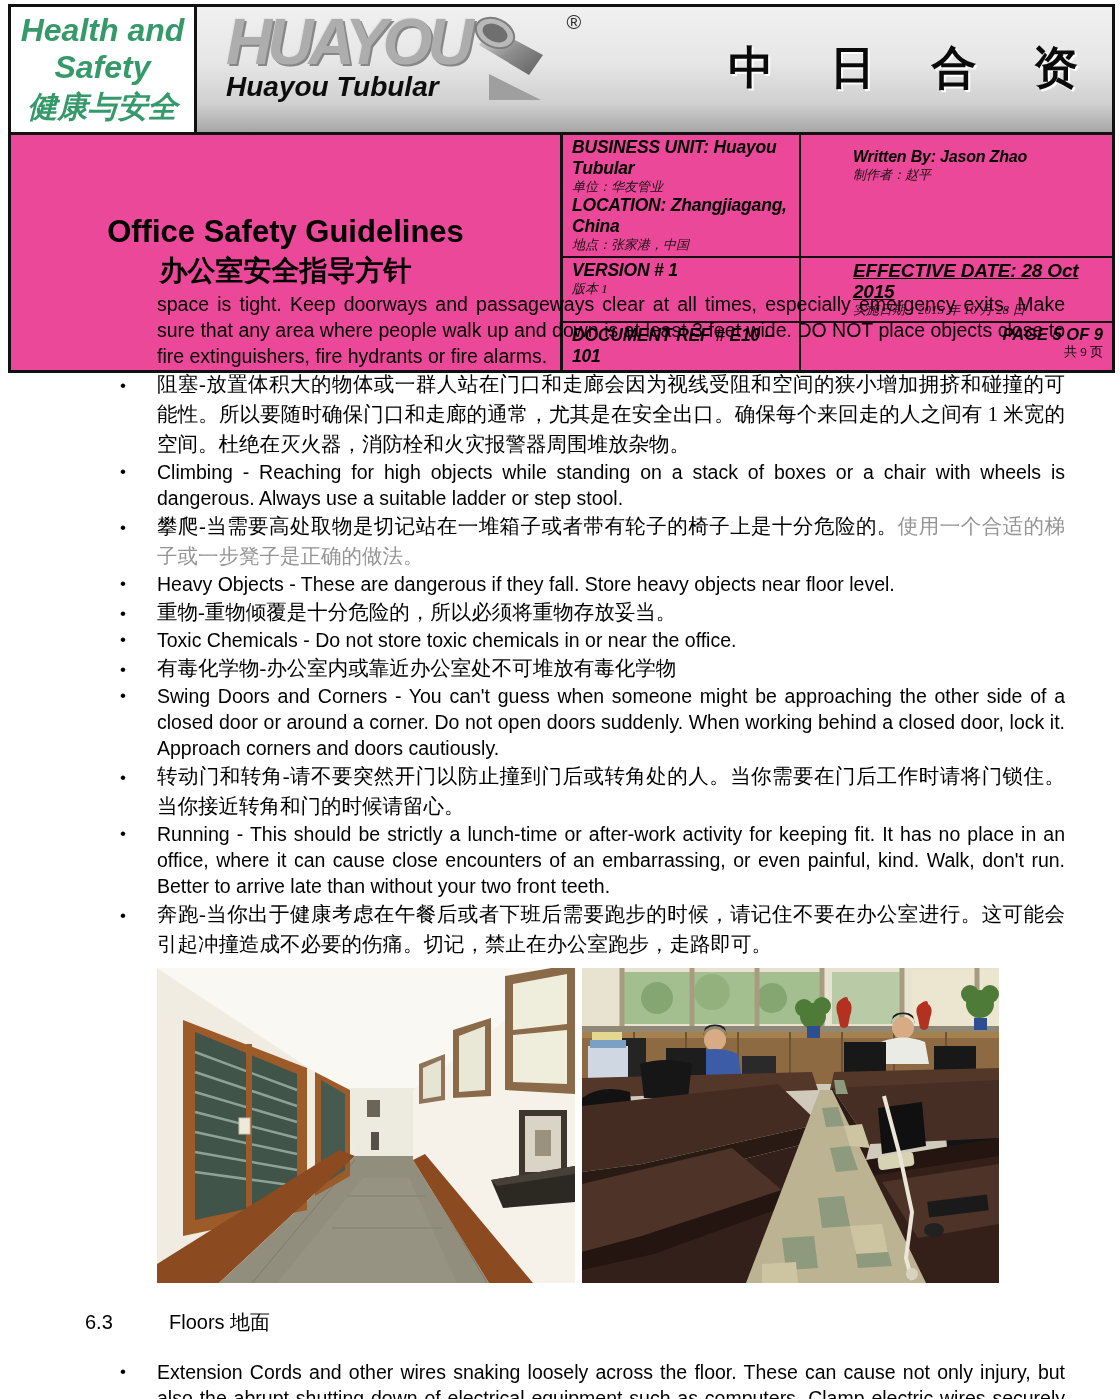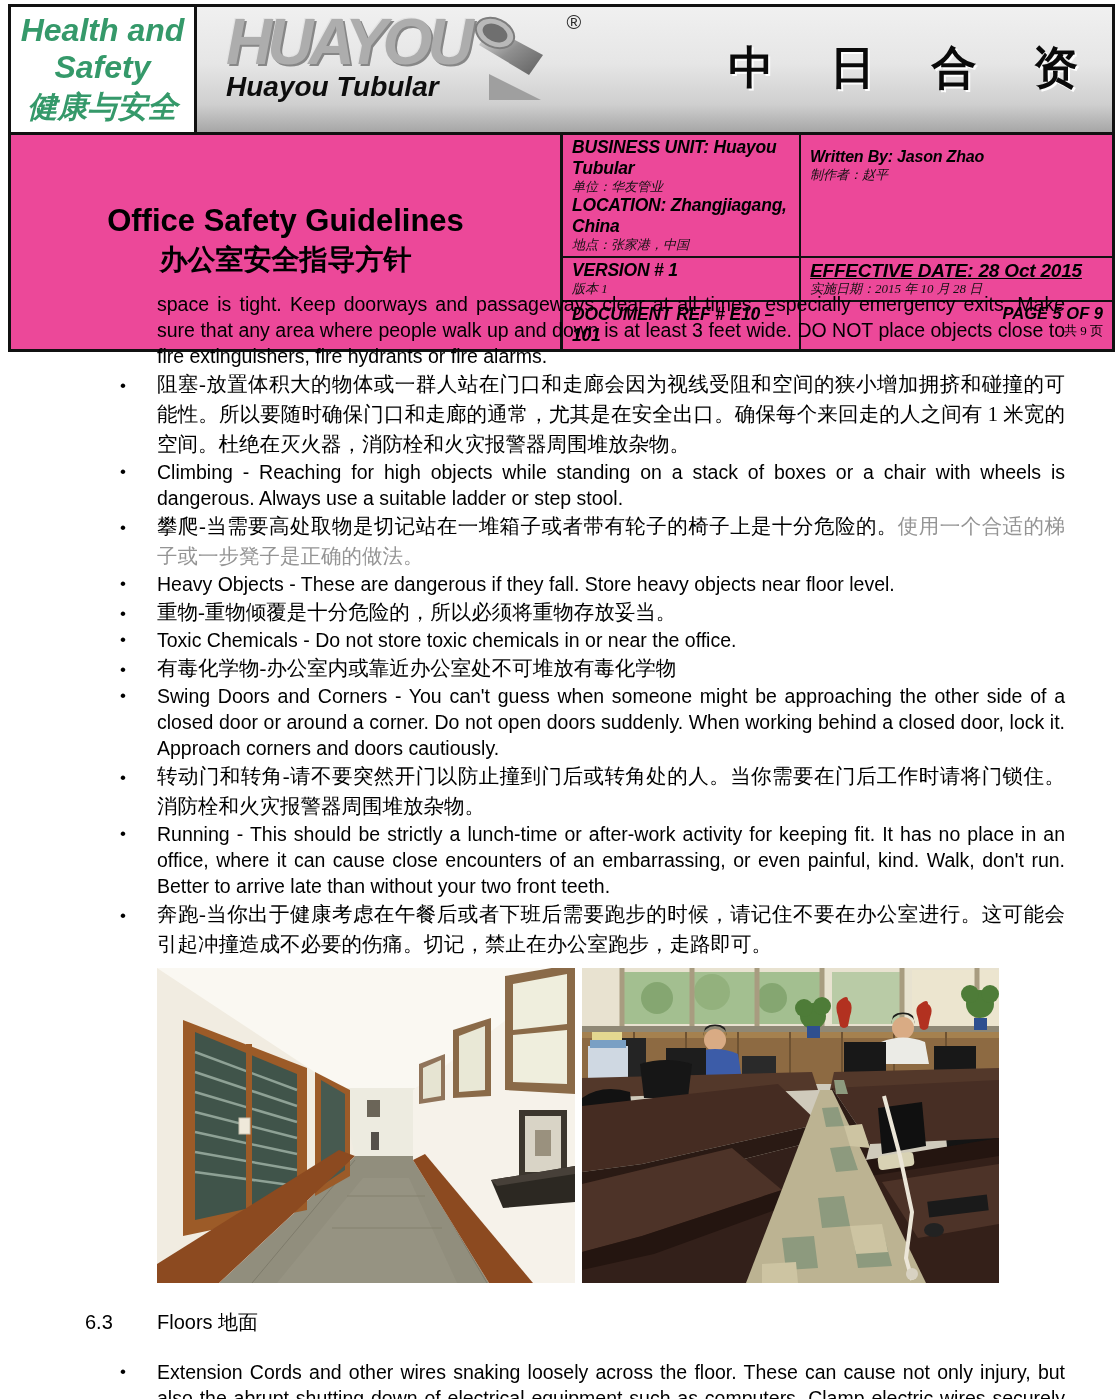--- a/index.html
+++ b/index.html
@@ -30,21 +30,21 @@
     position:absolute; right:34px; top:50%; transform:translateY(-54%);
     font-weight:bold; font-size:45px; color:#0a0a0a; word-spacing:44px; white-space:nowrap;
     text-shadow:2px 2px 0 #fdfdfd;
   }
 
   .header-bottom { display:flex; }
   .title-cell { width:549px; display:flex; flex-direction:column; justify-content:center; align-items:center; padding:8px 0 12px; }
   .title-en { font-weight:bold; font-size:31px; line-height:40px; }
   .title-zh { font-weight:bold; font-size:28px; line-height:38px; font-family:"Liberation Serif", serif; }
   .info-table { flex:1; border-left:3px solid #111; display:flex; flex-direction:column; }
-  .info-row { display:flex; border-bottom:2px solid #111; }
+  .info-row { display:flex; border-bottom:2px solid #111;gap:43px; }
   .info-row.last { border-bottom:none; }
   .cell { padding:2px 9px 3px 9px; }
   .c1 { width:218px; border-right:2px solid #111; }
   .c2 { flex:1; }
   .lbl { font-weight:bold; font-style:italic; font-size:17.5px; line-height:21px; letter-spacing:-0.2px; }
   .sub { font-style:italic; font-size:13px; line-height:16px; font-family:"Liberation Serif", serif; color:#111; }
   .row-bu { min-height:68px; }
   .row-ver { min-height:36px; }
   .row-ref { min-height:32px; }
   .cell.vcenter { display:flex; align-items:center; }
@@ -58,21 +58,21 @@
   .li.en { font-size:19.5px; line-height:26px; font-family:"Liberation Sans", sans-serif; }
   .li.zh { font-size:20.5px; line-height:30px; font-family:"Liberation Serif", serif; }
   .bullet { position:absolute; left:-37px; font-family:"Liberation Sans", sans-serif; }
   .li.en .bullet { top:0px; font-size:17px; }
   .li.zh .bullet { top:2px; font-size:17px; }
   .gray { color:#949494; }
 
   .photos { display:flex; gap:7px; margin-top:9px; }
   .photo { display:block; }
 
-  .section-heading { display:flex; margin-top:27px; margin-left:-72px; font-size:20px; line-height:24px; }
+  .section-heading { display:flex; margin-top:27px; margin-left:-72px; font-size:20px; line-height:24px;gap:12px; }
   .sec-num { width:72px; }
   .floors-list { margin-top:25px; }
 </style>
 </head>
 <body>
 
 <div class="doc-header">
   <div class="header-top">
     <div class="brand-cell">
       <div class="brand-en">Health and</div>
@@ -151,21 +151,21 @@
   <div id="guidelines-list">
       <div class="li en"><span>space is tight.  Keep doorways and passageways clear at all times, especially emergency exits.  Make sure that any area where people walk up and down is at least 3 feet wide.  DO NOT place objects close to fire extinguishers, fire hydrants or fire alarms.</span></div>
       <div class="li zh"><span class="bullet">•</span><span>阻塞-放置体积大的物体或一群人站在门口和走廊会因为视线受阻和空间的狭小增加拥挤和碰撞的可能性。所以要随时确保门口和走廊的通常，尤其是在安全出口。确保每个来回走的人之间有 1 米宽的空间。杜绝在灭火器，消防栓和火灾报警器周围堆放杂物。</span></div>
       <div class="li en"><span class="bullet">•</span><span>Climbing - Reaching for high objects while standing on a stack of boxes or a chair with wheels is dangerous.  Always use a suitable ladder or step stool.</span></div>
       <div class="li zh"><span class="bullet">•</span><span>攀爬-当需要高处取物是切记站在一堆箱子或者带有轮子的椅子上是十分危险的。</span><span class="gray">使用一个合适的梯子或一步凳子是正确的做法。</span></div>
       <div class="li en"><span class="bullet">•</span><span>Heavy Objects - These are dangerous if they fall.  Store heavy objects near floor level.</span></div>
       <div class="li zh"><span class="bullet">•</span><span>重物-重物倾覆是十分危险的，所以必须将重物存放妥当。</span></div>
       <div class="li en"><span class="bullet">•</span><span>Toxic Chemicals - Do not store toxic chemicals in or near the office.</span></div>
       <div class="li zh"><span class="bullet">•</span><span>有毒化学物-办公室内或靠近办公室处不可堆放有毒化学物</span></div>
       <div class="li en"><span class="bullet">•</span><span>Swing Doors and Corners - You can't guess when someone might be approaching the other side of a closed door or around a corner.  Do not open doors suddenly.  When working behind a closed door, lock it.  Approach corners and doors cautiously.</span></div>
-      <div class="li zh"><span class="bullet">•</span><span>转动门和转角-请不要突然开门以防止撞到门后或转角处的人。当你需要在门后工作时请将门锁住。消防栓和火灾报警器周围堆放杂物。</span></div>
+      <div class="li zh"><span class="bullet">•</span><span>转动门和转角-请不要突然开门以防止撞到门后或转角处的人。当你需要在门后工作时请将门锁住。当你接近转角和门的时候请留心。</span></div>
       <div class="li en"><span class="bullet">•</span><span>Running - This should be strictly a lunch-time or after-work activity for keeping fit.  It has no place in an office, where it can cause close encounters of an embarrassing, or even painful, kind.  Walk, don't run.  Better to arrive late than without your two front teeth.</span></div>
       <div class="li zh"><span class="bullet">•</span><span>奔跑-当你出于健康考虑在午餐后或者下班后需要跑步的时候，请记住不要在办公室进行。这可能会引起冲撞造成不必要的伤痛。切记，禁止在办公室跑步，走路即可。</span></div>
     </div>
 
   <div class="photos">
 
     <svg class="photo" width="418" height="315" viewBox="0 0 418 315">
       <rect width="418" height="315" fill="#f3f0e8"></rect>
 
       <polygon points="0,0 418,0 418,20 256,122 182,122 0,40" fill="#faf8f2"></polygon>

